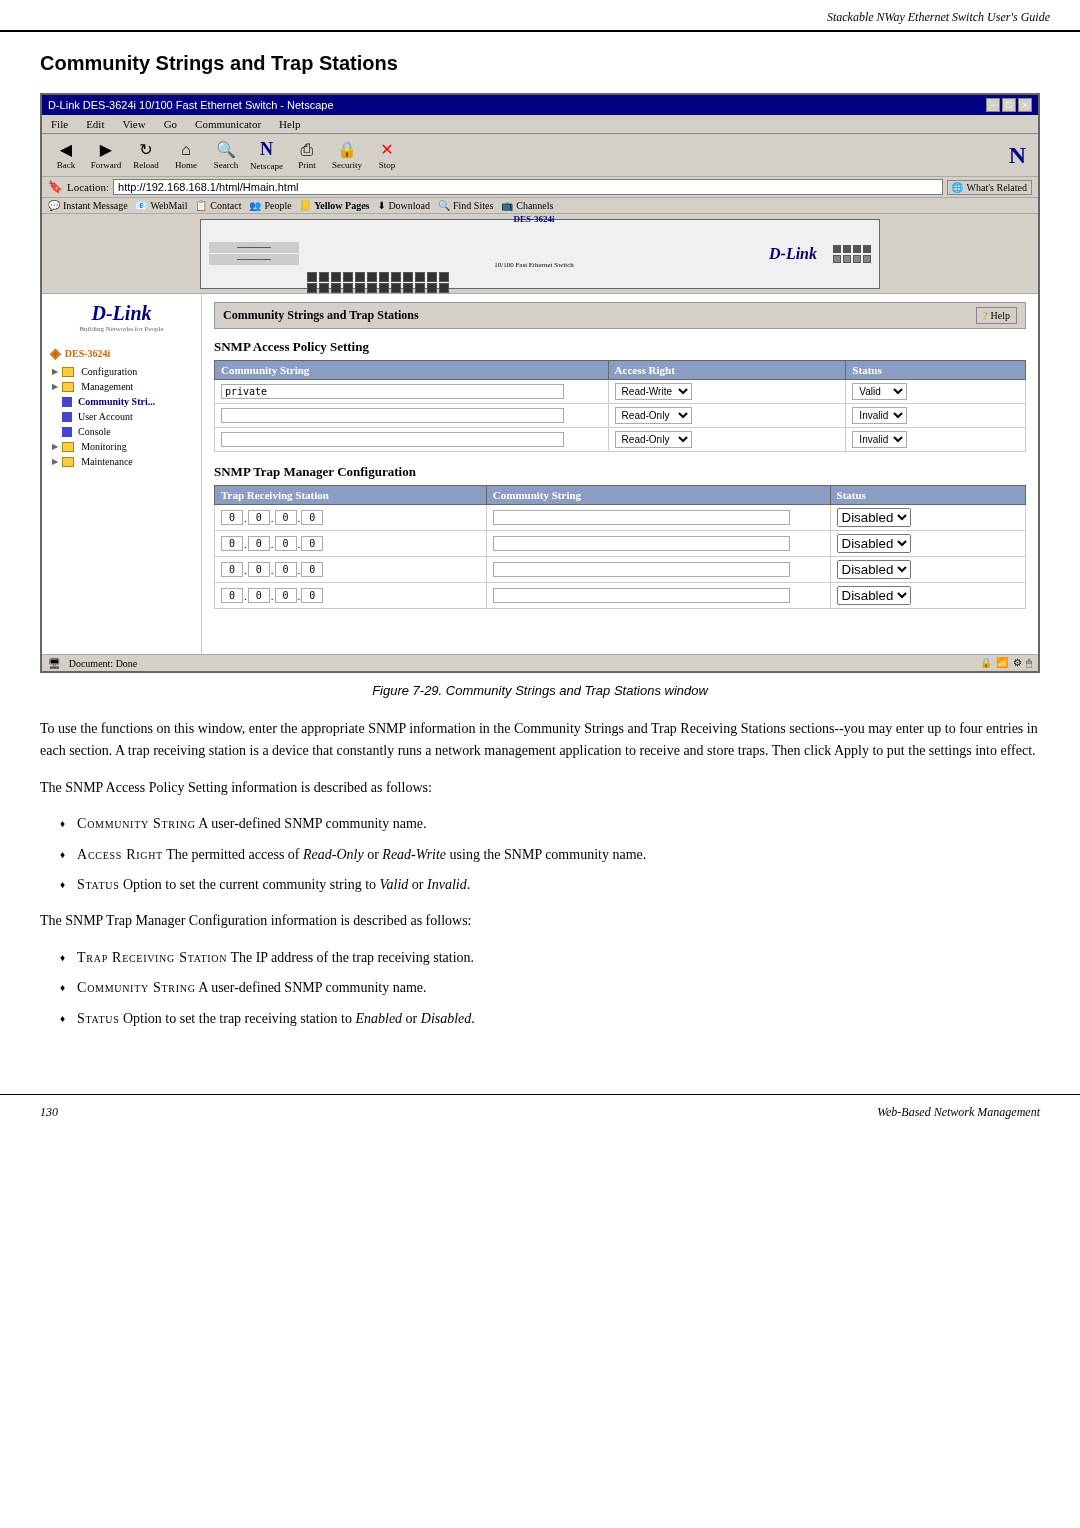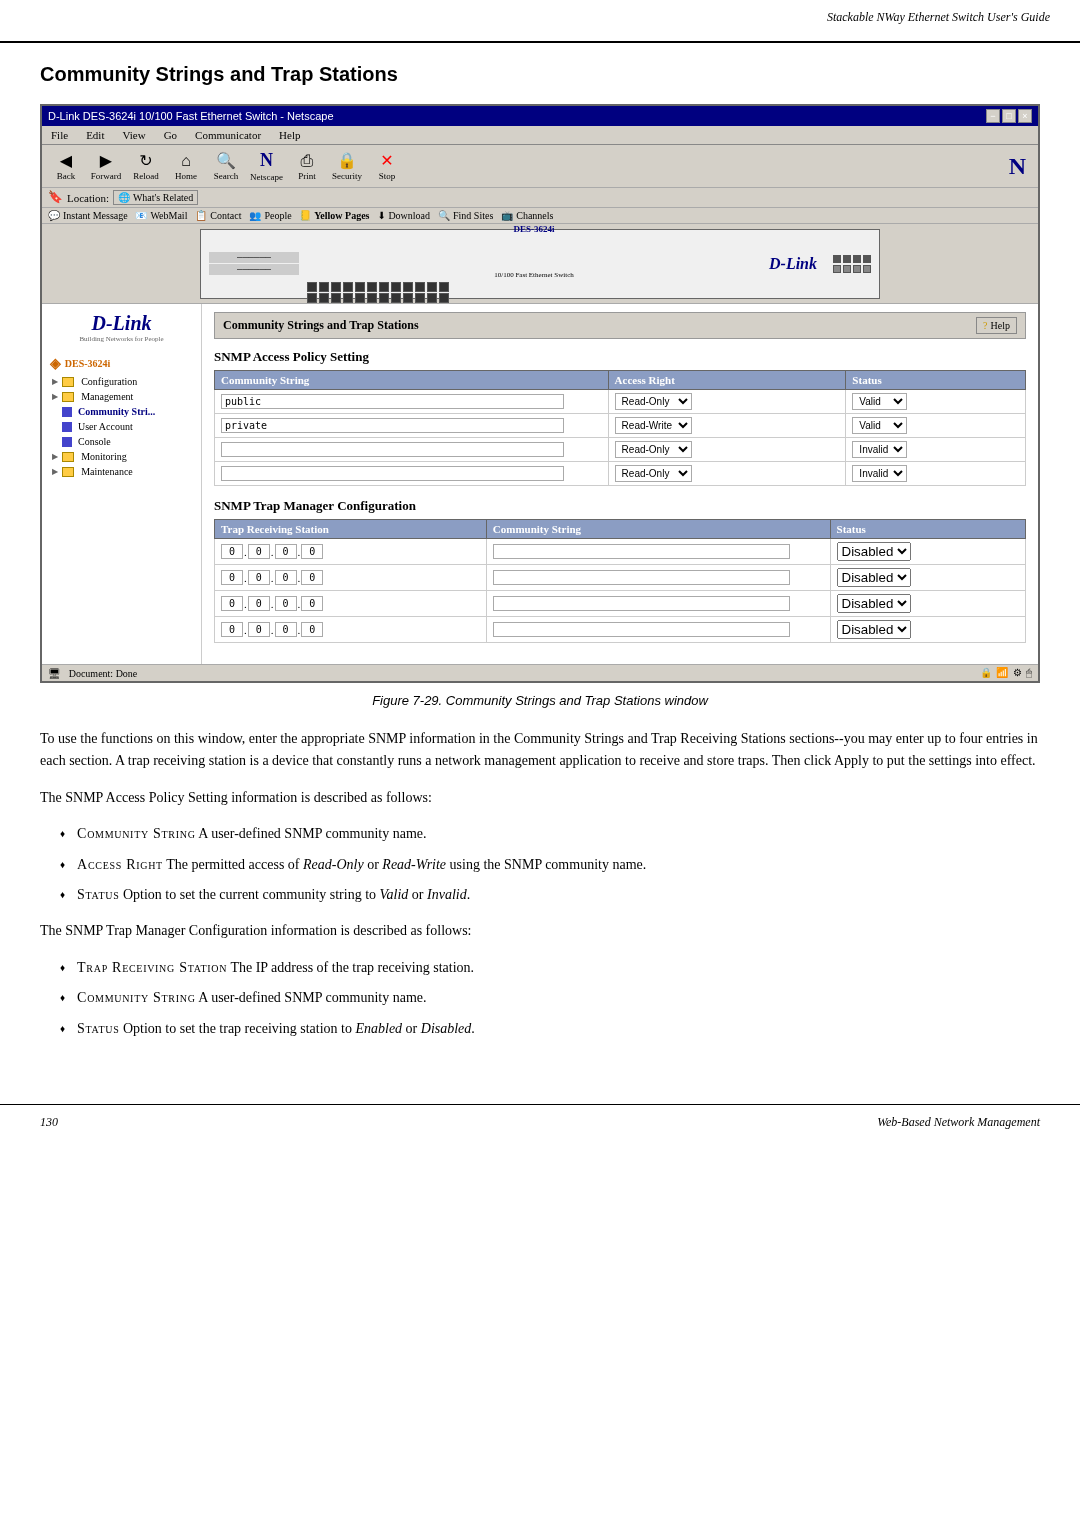--- a/index.html
+++ b/index.html
@@ -9,21 +9,21 @@
       background: #fff;
       color: #000;
       width: 1080px;
       min-height: 1528px;
     }
 
     
     .page-header {
       display: flex;
       justify-content: flex-end;
-      padding: 10px 30px 16px 30px;
+      padding: 10px 30px 5px 30px;
       border-bottom: 2px solid #000;
       font-size: 12px;
       font-style: italic;
     }
 
     
     .page-content {
       padding: 20px 40px 30px 40px;
     }
 
@@ -544,20 +544,21 @@
         <span class="btn-icon" style="color:red;">✕</span>
         <span>Stop</span>
       </div>
       <div style="flex:1"></div>
       <div style="font-size:24px;font-weight:bold;color:#000080;margin-right:6px;">N</div>
     </div>
 
     <div class="browser-location-bar">
       <span style="font-size:12px;">🔖</span>
       <span>Location:</span>
+      <input type="text" class="location-input" value="http://192.168.168.1/html/Hmain.html" style="">
       <span style="font-size:10px;border:1px solid #888;padding:1px 4px;background:#d4d0c8;cursor:pointer;">
         🌐 <span>What's Related</span>
       </span>
     </div>
 
     <div class="browser-links-bar">
       <span style="cursor:pointer;">💬 Instant Message</span>
       <span style="cursor:pointer;">📧 WebMail</span>
       <span style="cursor:pointer;">📋 Contact</span>
       <span style="cursor:pointer;">👥 People</span>
@@ -689,37 +690,20 @@
           <thead>
             <tr>
               <th>Community String</th>
               <th>Access Right</th>
               <th>Status</th>
             </tr>
           </thead>
           <tbody>
             <tr>
               <td>
-                <input type="text" value="public" style="">
-              </td>
-              <td>
-                <select>
-                  <option>Read-Only</option>
-                  <option>Read-Write</option>
-                </select>
-              </td>
-              <td>
-                <select>
-                  <option>Valid</option>
-                  <option>Invalid</option>
-                </select>
-              </td>
-            </tr>
-            <tr>
-              <td>
                 <input type="text" value="private" style="">
               </td>
               <td>
                 <select>
                   <option>Read-Write</option>
                   <option>Read-Only</option>
                 </select>
               </td>
               <td>
                 <select>

